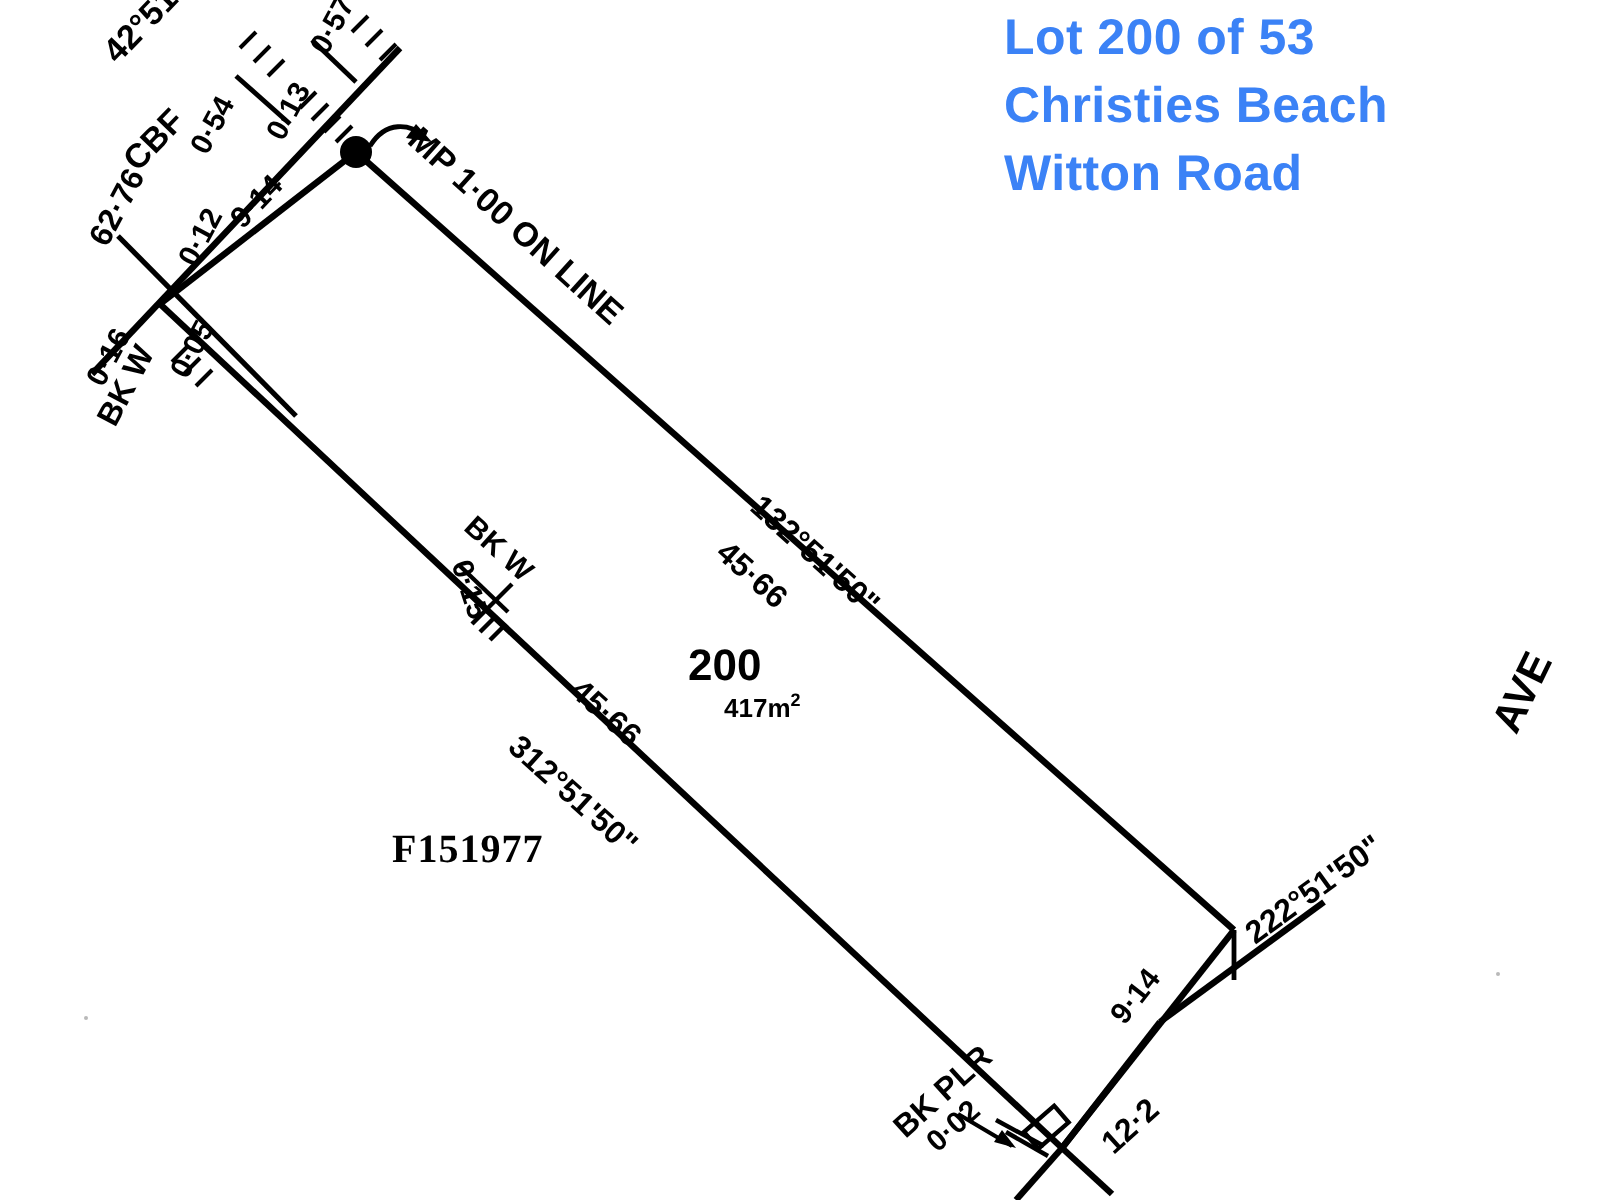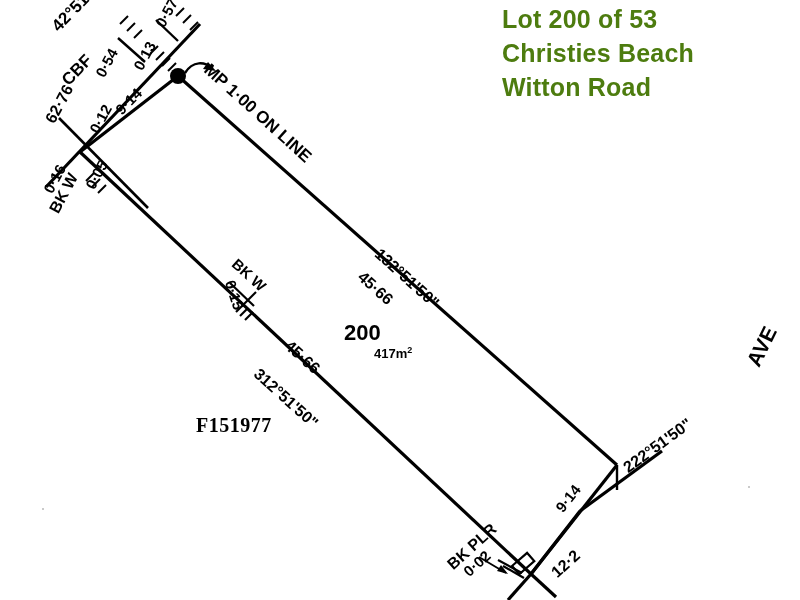--- a/index.html
+++ b/index.html
@@ -23,21 +23,21 @@
   }
   .title-block {
     position: absolute;
     left: 502px;
     top: 2px;
     font-family: "Liberation Sans", sans-serif;
     font-weight: bold;
     font-size: 25px;
     line-height: 34px;
     letter-spacing: 0.2px;
-    color: #4d7c0f;
+    color: #3b82f6;
     white-space: nowrap;
   }
   .lbl {
     position: absolute;
     font-family: "Liberation Sans", sans-serif;
     font-weight: bold;
     color: #000000;
     white-space: nowrap;
     transform-origin: 0 0;
   }
@@ -198,21 +198,21 @@
   <div class="lbl" style="left:240px; top:255px; font-size:15px; transform:rotate(42deg);">BK W</div>
 
   <div class="lbl" style="left:238px; top:278px; font-size:15px; transform:rotate(72deg);">0·15</div>
 
   <div class="lbl" style="left:293px; top:337px; font-size:16px; transform:rotate(42deg);">45·66</div>
 
   <div class="lbl" style="left:262px; top:365px; font-size:16px; transform:rotate(42deg);">312°51'50"</div>
 
   <div class="lot-no" style="left:344px; top:320px;text-align:center;">200</div>
 
-  <div class="lot-area" style="left:362px; top:345px;margin-left:12px;">
+  <div class="lot-area" style="left:362px; top:345px;">
     <span>417m</span><sup>2</sup>
   </div>
 
   <div class="plan-no" style="left:196px; top:414px;font-family:Liberation Serif, serif;">F151977</div>
 
   <div class="lbl" style="left:742px; top:360px; font-size:21px; transform:rotate(-64deg);">AVE</div>
 
   <div class="lbl" style="left:552px; top:505px; font-size:15px; transform:rotate(-52deg);">9·14</div>
 
   <div class="lbl" style="left:620px; top:462px; font-size:16px; transform:rotate(-36deg);">222°51'50"</div>

